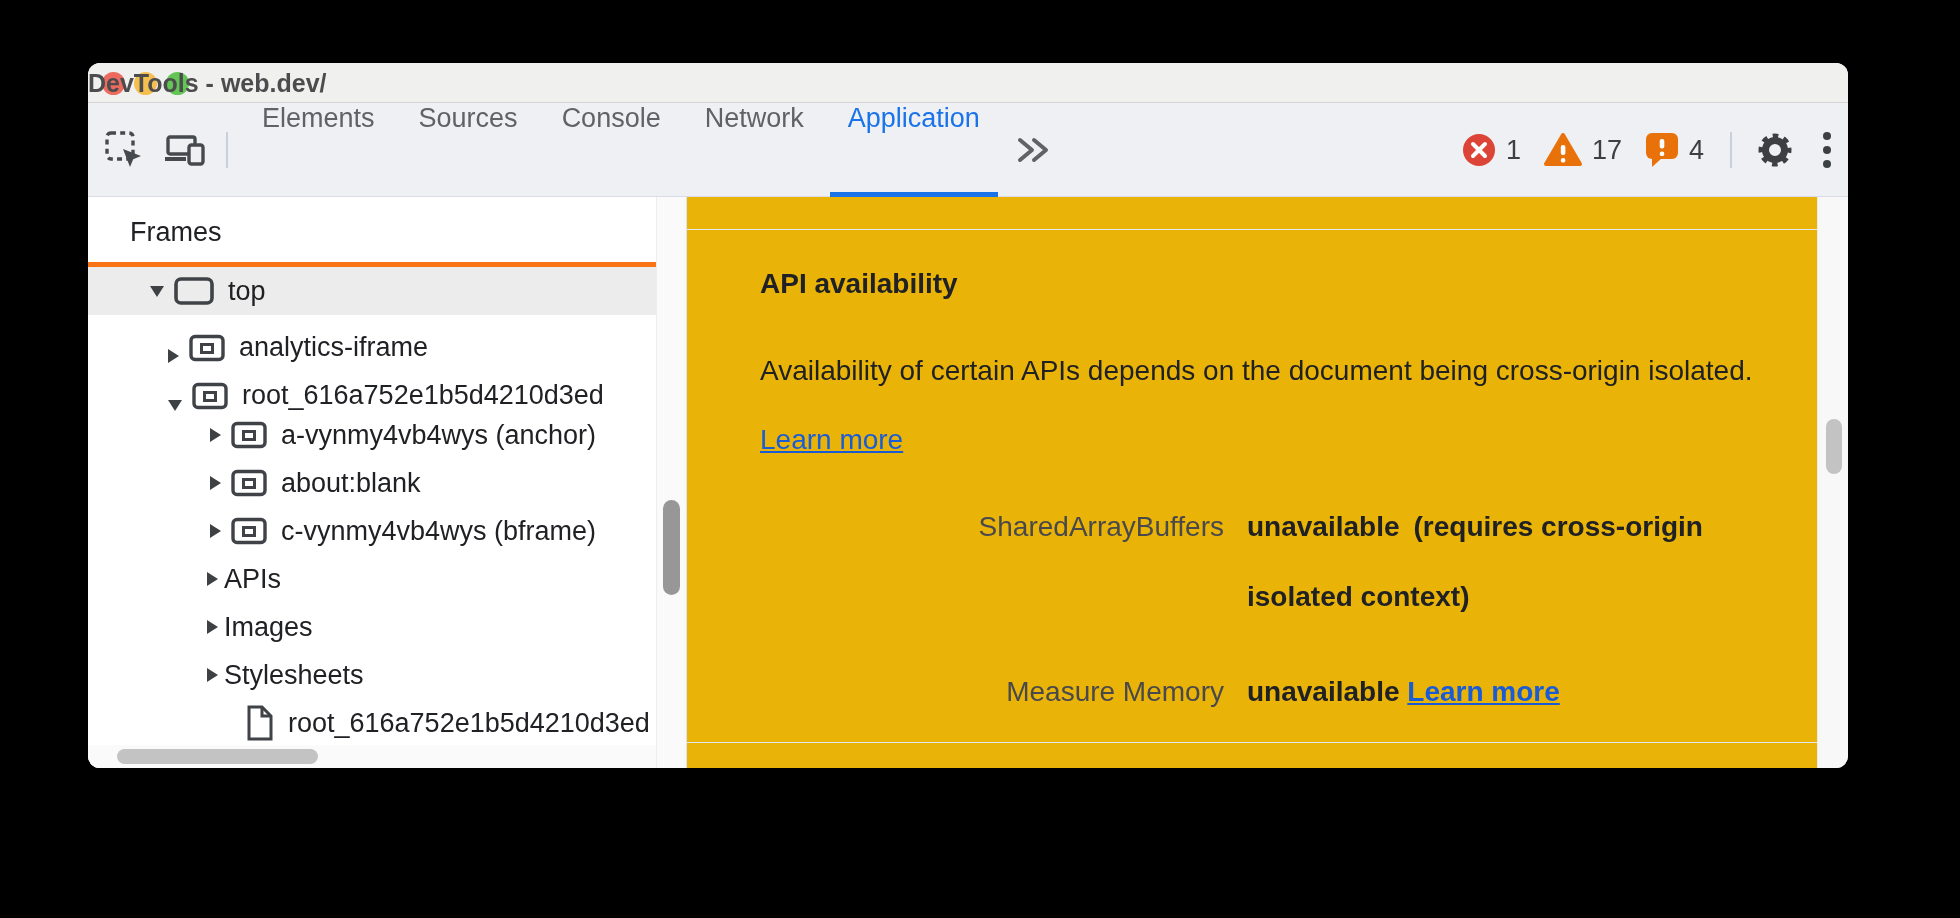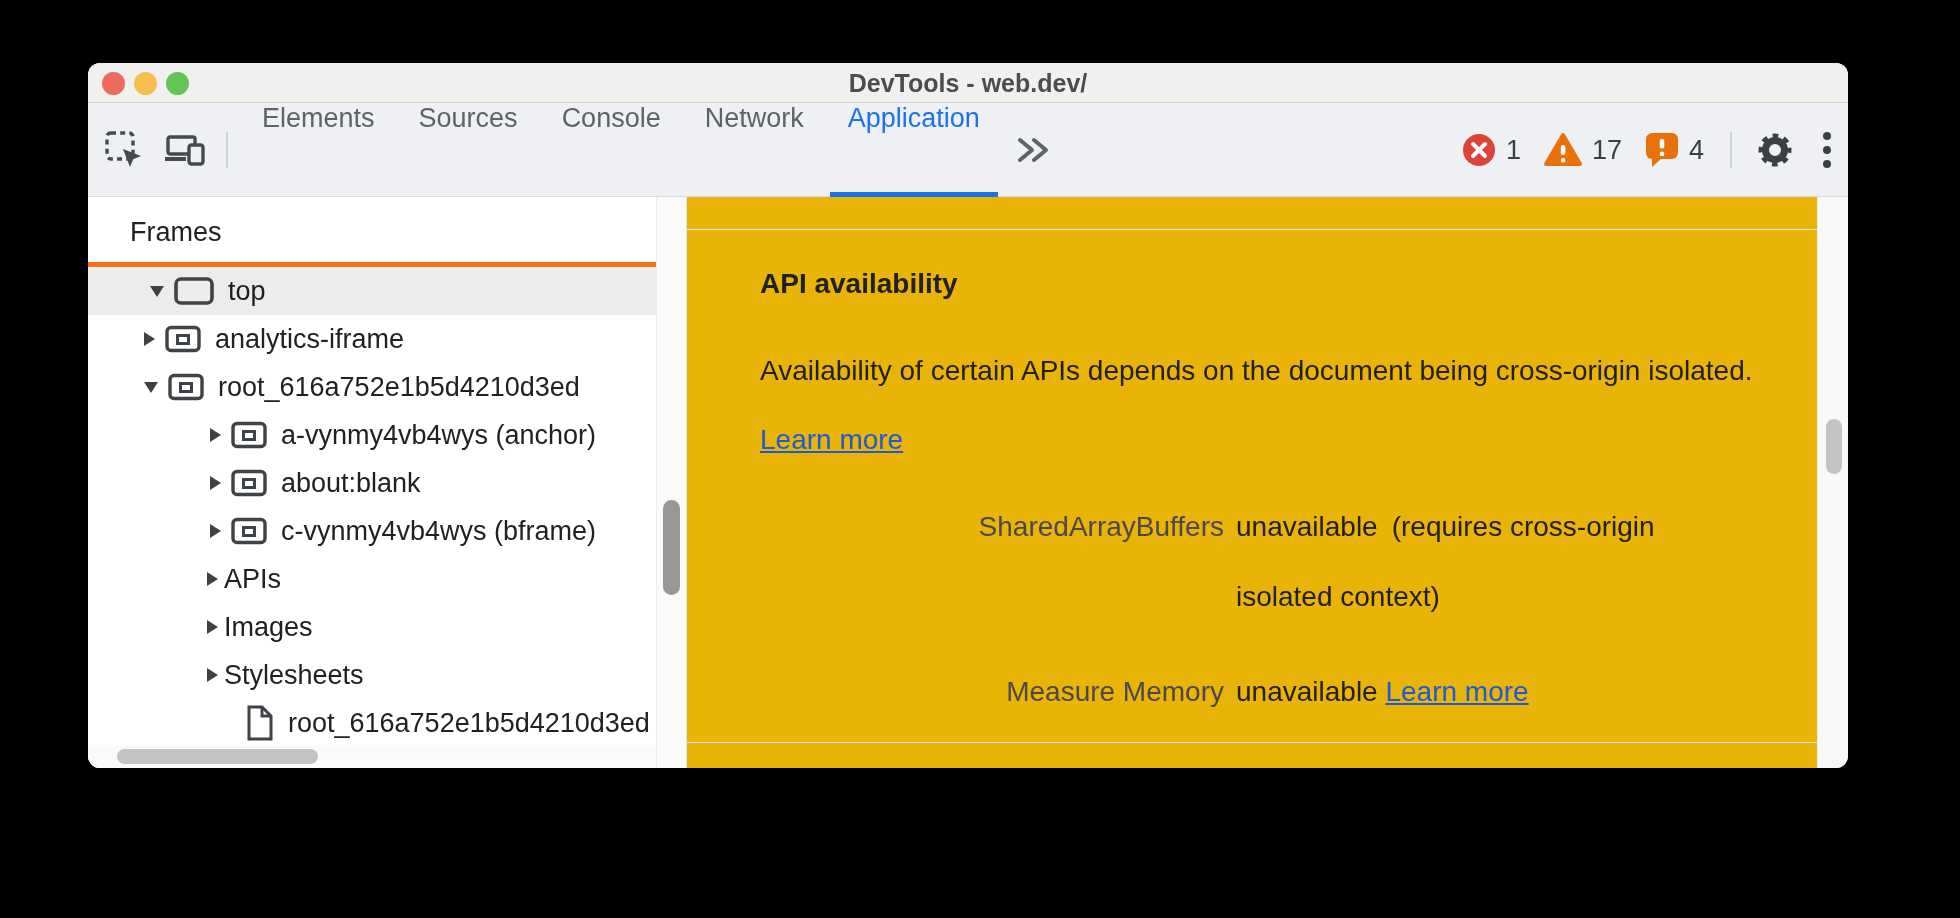--- a/index.html
+++ b/index.html
@@ -12,21 +12,21 @@
     position:absolute;left:88px;top:63px;width:1760px;height:705px;
     background:#fff;border-radius:12px;overflow:hidden;
     box-shadow:0 22px 70px rgba(0,0,0,.6);
   }
   
   .titlebar{position:absolute;left:0;top:0;width:100%;height:40px;background:#f0f0ee;border-bottom:1px solid #d4d4d4;box-sizing:border-box;}
   .traffic{position:absolute;top:9px;width:23px;height:23px;border-radius:50%;}
   .t-red{left:14px;background:#ed6a5e;}
   .t-yellow{left:46px;background:#f5bf4f;}
   .t-green{left:78px;background:#62c554;}
-  .title{position:absolute;left:0;right:0;top:0;height:52px;line-height:41px;text-align:center;font-size:25px;font-weight:700;color:#4c4c4e;}
+  .title{position:absolute;left:0;right:0;top:0;height:52px;line-height:41px;text-align:left;font-size:25px;font-weight:700;color:#4c4c4e;}
   
   .toolbar{position:absolute;left:0;top:40px;width:100%;height:94px;background:#eef0f4;border-bottom:1px solid #d9dce6;box-sizing:border-box;display:flex;align-items:center;}
   .tb-icon{flex:none;display:flex;align-items:center;justify-content:center;}
   .tb-inspect{margin-left:16px;}
   .tb-device{margin-left:20px;}
   .tb-sep{flex:none;width:2px;height:36px;background:#c9cfdd;margin-left:20px;}
   .tabs{display:flex;height:94px;margin-left:12px;}
   .tab{position:relative;display:flex;padding:0 22px;font-size:27px;color:#5f6368;cursor:default;}
   .tab.active{color:#1a73e8;}
   .tab .bar{position:absolute;left:4px;right:4px;bottom:0;height:5px;background:#1a73e8;}
@@ -37,21 +37,21 @@
   .badge:first-child{margin-left:0;}
   .tb-sep2{width:2px;height:36px;background:#c9cfdd;margin:0 22px 0 26px;}
   .tb-gear{margin-right:26px;}
   
   .sidebar{position:absolute;left:0;top:134px;width:568px;height:571px;background:#fff;overflow:hidden;}
   .frames-header{height:70px;line-height:70px;padding-left:42px;font-size:27px;color:#202124;border-bottom:5px solid #f97316;box-sizing:border-box;}
   .tree{height:478px;overflow:hidden;}
   .trow{height:48px;display:flex;align-items:center;font-size:27px;color:#202124;white-space:nowrap;}
   .trow.selected{background:#ececec;}
   .ind-top{padding-left:62px;}
-  .ind-f2{padding-left:56px;}
+  .ind-f2{padding-left:80px;align-items:flex-end;}
   .ind-f3{padding-left:122px;}
   .ind-res{padding-left:119px;}
   .ind-doc{padding-left:157px;}
   .arrow-r{flex:none;width:0;height:0;border-left:11px solid #3e4144;border-top:7px solid transparent;border-bottom:7px solid transparent;margin-right:9px;}
   .arrow-d{flex:none;width:0;height:0;border-top:11px solid #3e4144;border-left:7px solid transparent;border-right:7px solid transparent;margin-right:9px;}
   .arrow-res{margin-right:6px;}
   .ticon{flex:none;margin-right:13px;display:flex;align-items:center;}
   
   .sb-vscroll{position:absolute;left:568px;top:134px;width:30px;height:571px;background:#fafafa;border-left:1px solid #ededed;box-sizing:border-box;}
   .sb-vthumb{position:absolute;left:6px;top:303px;width:17px;height:95px;border-radius:9px;background:#979797;}
@@ -61,21 +61,21 @@
   
   .rpanel{position:absolute;left:599px;top:134px;width:1130px;height:571px;background:#eab308;}
   .rp-strip{position:absolute;left:0;top:0;width:100%;height:33px;border-bottom:1px solid #e4e8f3;box-sizing:border-box;}
   .rp-heading{position:absolute;left:73px;top:71px;font-size:28px;font-weight:700;color:#202124;}
   .rp-para{position:absolute;left:73px;top:139px;width:1010px;font-size:28px;line-height:69px;color:#202124;}
   a.link{color:#1a5cd6;text-decoration:underline;cursor:pointer;}
   .rp-table{position:absolute;left:73px;top:295px;}
   .rp-row{display:flex;font-size:28px;line-height:70px;}
   .rp-row + .rp-row{margin-top:25px;}
   .rp-label{flex:none;width:464px;text-align:right;color:#49494c;}
-  .rp-value{margin-left:12px;width:480px;color:#202124;}
+  .rp-value{margin-left:23px;width:480px;color:#202124;font-weight:bold;}
   .rp-detail{margin-left:14px;}
   .rp-bottom{position:absolute;left:0;top:545px;width:100%;height:0;border-top:1px solid #e4e8f3;}
   .rp-vscroll{position:absolute;left:1729px;top:134px;width:31px;height:571px;background:#f8f8f8;border-left:1px solid #ebebeb;box-sizing:border-box;}
   .rp-vthumb{position:absolute;left:8px;top:222px;width:16px;height:55px;border-radius:8px;background:#c3c3c3;}
   svg{display:block;}
 </style>
 </head>
 <body>
 
 <div class="window">

